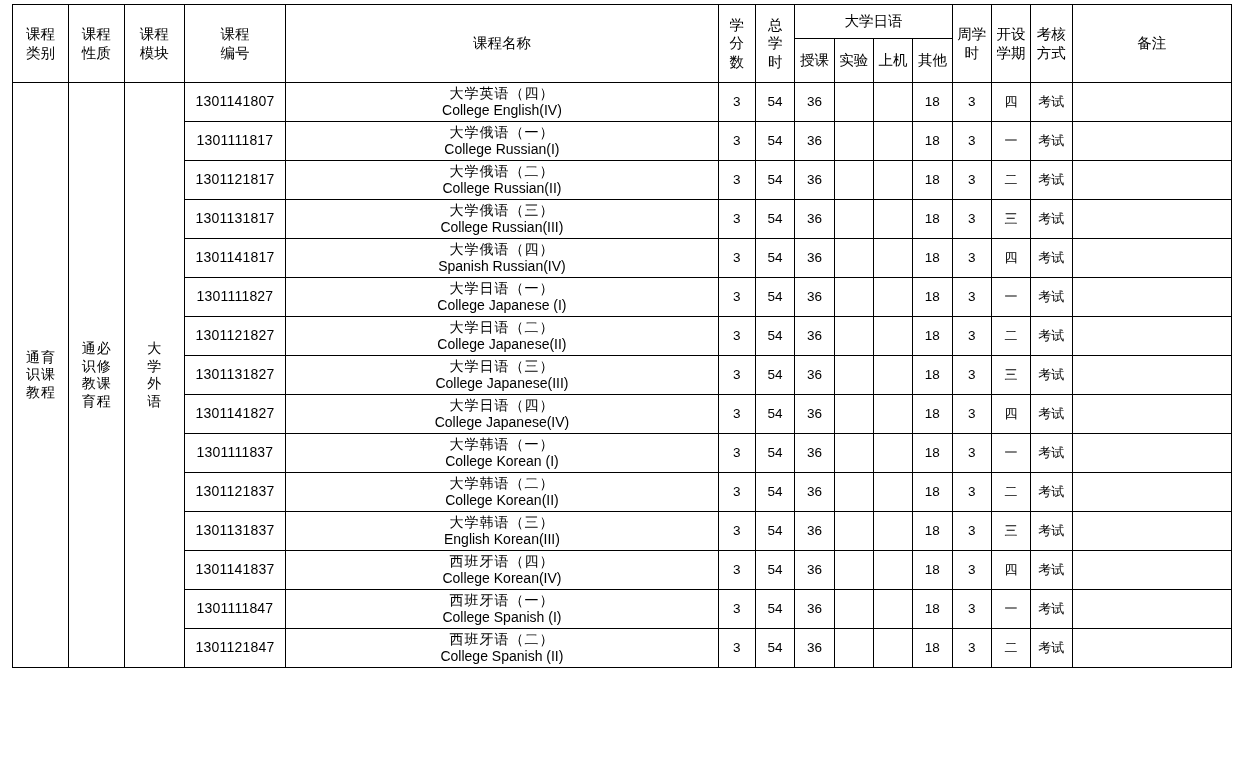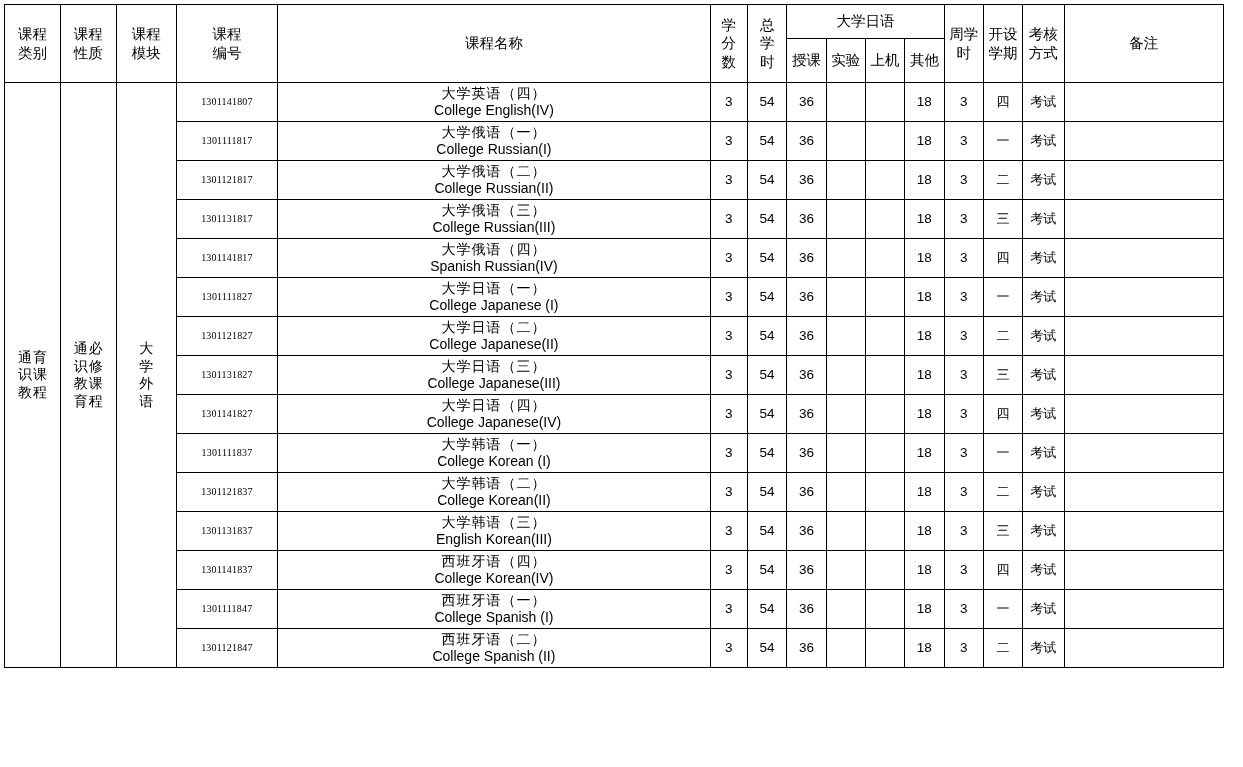--- a/index.html
+++ b/index.html
@@ -12,21 +12,21 @@
     height: 767px;
     font-family: "Liberation Serif", "DejaVu Serif", serif;
     color: #000000;
     overflow: hidden;
   }
   .page {
     position: relative;
     width: 1243px;
     height: 767px;
     box-sizing: border-box;
-    padding: 4px 10px 0 4px;
+    padding: 4px 10px 0 12px;
   }
   table.curriculum {
     border-collapse: collapse;
     table-layout: fixed;
     width: 1220px;
     font-size: 13px;
   }
   table.curriculum th,
   table.curriculum td {
     border: 1px solid #000000;
@@ -78,22 +78,22 @@
   .vert-wrap {
     display: flex;
     justify-content: center;
   }
   .vert-col {
     display: block;
     text-align: center;
   }
 
   td.code {
-    font-family: Liberation Serif, serif;
-    font-size: 10px;
+    font-family: Liberation Sans, sans-serif;
+    font-size: 14px;
     letter-spacing: 0.2px;
   }
   td.name {
     padding: 2px 0;
   }
   td.name .cn {
     display: block;
     font-family: Liberation Sans, sans-serif;
     font-size: 14px;
     letter-spacing: 1px;

